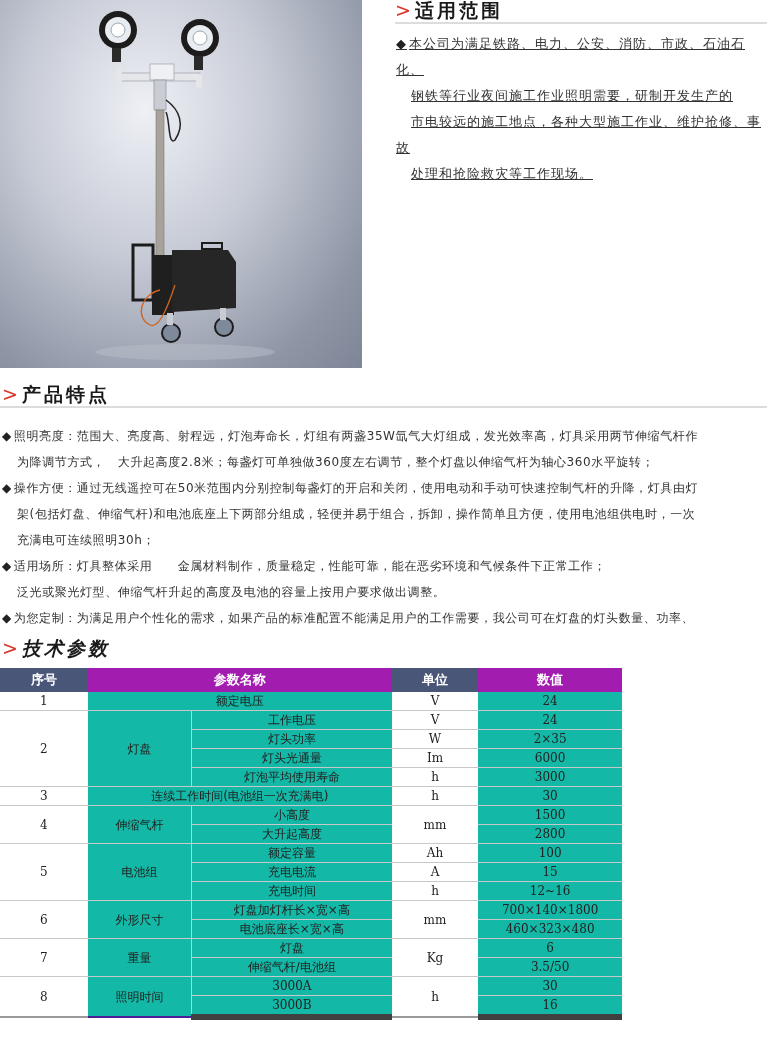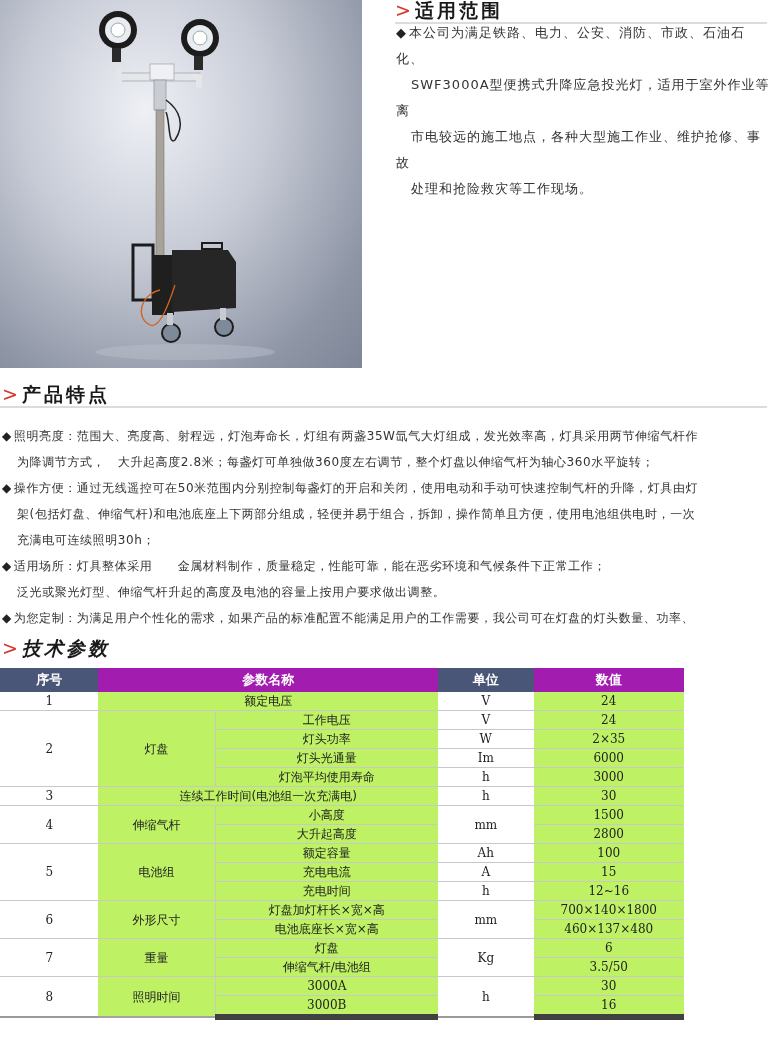--- a/index.html
+++ b/index.html
@@ -11,29 +11,29 @@
 
   .sec-title { position:absolute; font-size:19px; letter-spacing:3px; color:#1a1a1a; font-weight:bold; }
   .sec-title .arrow { color:#d9342b; font-weight:normal; margin-right:4px; letter-spacing:0; }
   .rule { position:absolute; height:2px; background:#dcdcdc; }
 
   .para { position:absolute; font-size:13px; line-height:26px; color:#333; letter-spacing:1px; }
   .para p { margin:0; }
   .diamond { color:#222; margin-right:2px; }
   .indent { display:inline-block; width:15px; }
 
-  table.spec { position:absolute; left:0; top:668px; width:684px; border-collapse:collapse;
+  table.spec { position:absolute; left:0; top:668px; width:622px; border-collapse:collapse;
                font-family:"DejaVu Serif", "Liberation Serif", serif; font-size:12px; color:#222; }
   table.spec th { height:24px; color:#fff; font-family:"DejaVu Sans", "Liberation Sans", sans-serif;
                   font-size:13px; font-weight:bold; padding:0; }
   th.dark { background:#4a5678; }
   th.mid { background:#a21caf; }
   table.spec td { height:18px; padding:0; text-align:center; border-bottom:1px solid #c8c8c8; line-height:18px; }
   td.white { background:#ffffff; }
-  td.gray { background:#bef264; }
+  td.gray { background:#14b8a6; }
   td.sans { font-family:"DejaVu Sans", "Liberation Sans", sans-serif; }
   td.group { border-right:1px solid #c8c8c8; }
   table.spec tr.last td { border-bottom:6px solid #404040; }
 </style>
 </head>
 <body>
 
 <div class="photo">
   <svg width="362" height="368" viewBox="0 0 362 368">
 
@@ -71,23 +71,23 @@
     <circle cx="224" cy="327" r="9" fill="#7e8a9a" stroke="#1d1d1d" stroke-width="2"></circle>
     <rect x="167" y="313" width="6" height="12" fill="#c8ccd2"></rect>
     <rect x="220" y="308" width="6" height="12" fill="#c8ccd2"></rect>
   </svg>
 </div>
 
 <div class="sec-title" style="left:395px; top:-2px;">
   <span class="arrow">&gt;</span><span>适用范围</span>
 </div>
 <div class="rule" style="left:395px; top:22px; width:372px;"></div>
-<div class="para" style="left:396px; top:20px; width:374px;">
+<div class="para" style="left:396px; top:31px; width:374px;text-decoration:underline;">
   <p><span class="diamond">◆</span><span>本公司为满足铁路、电力、公安、消防、市政、石油石化、</span></p>
-  <p><span class="indent"></span><span>SWF3000A型便携式升降应急投光灯，适用于室外作业等离</span></p>
+  <p><span class="indent"></span><span>钢铁等行业夜间施工作业照明需要，研制开发生产的</span></p>
   <p><span class="indent"></span><span>市电较远的施工地点，各种大型施工作业、维护抢修、事故</span></p>
   <p><span class="indent"></span><span>处理和抢险救灾等工作现场。</span></p>
 </div>
 
 <div class="sec-title" style="left:2px; top:382px;">
   <span class="arrow">&gt;</span><span>产品特点</span>
 </div>
 <div class="rule" style="left:0; top:406px; width:767px;"></div>
 <div class="para" style="left:2px; top:423px; width:768px; font-size:12px; letter-spacing:0.6px;">
   <p><span class="diamond">◆</span><span>照明亮度：范围大、亮度高、射程远，灯泡寿命长，灯组有两盏35W氙气大灯组成，发光效率高，灯具采用两节伸缩气杆作</span></p>
@@ -191,38 +191,38 @@
 
     <tr>
       <td class="white" rowspan="2">6</td>
       <td class="gray sans group" rowspan="2">外形尺寸</td>
       <td class="gray sans">灯盘加灯杆长×宽×高</td>
       <td class="white" rowspan="2">mm</td>
       <td class="gray">700×140×1800</td>
     </tr>
     <tr>
       <td class="gray sans">电池底座长×宽×高</td>
-      <td class="gray">460×137×480</td>
+      <td class="gray">460×323×480</td>
     </tr>
 
     <tr>
       <td class="white" rowspan="2">7</td>
       <td class="gray sans group" rowspan="2">重量</td>
       <td class="gray sans">灯盘</td>
       <td class="white" rowspan="2">Kg</td>
       <td class="gray">6</td>
     </tr>
     <tr>
       <td class="gray sans">伸缩气杆/电池组</td>
       <td class="gray">3.5/50</td>
     </tr>
 
     <tr>
       <td class="white" rowspan="2" style="border-bottom:2px solid #9a9a9a">8</td>
-      <td class="gray sans group" rowspan="2" style="border-bottom:2px solid #a3a3a3">照明时间</td>
+      <td class="gray sans group" rowspan="2" style="border-bottom:2px solid #4c1d95">照明时间</td>
       <td class="gray">3000A</td>
       <td class="white" rowspan="2" style="border-bottom:2px solid #9a9a9a">h</td>
       <td class="gray">30</td>
     </tr>
     <tr class="last">
       <td class="gray">3000B</td>
       <td class="gray">16</td>
     </tr>
   </tbody>
 </table>

